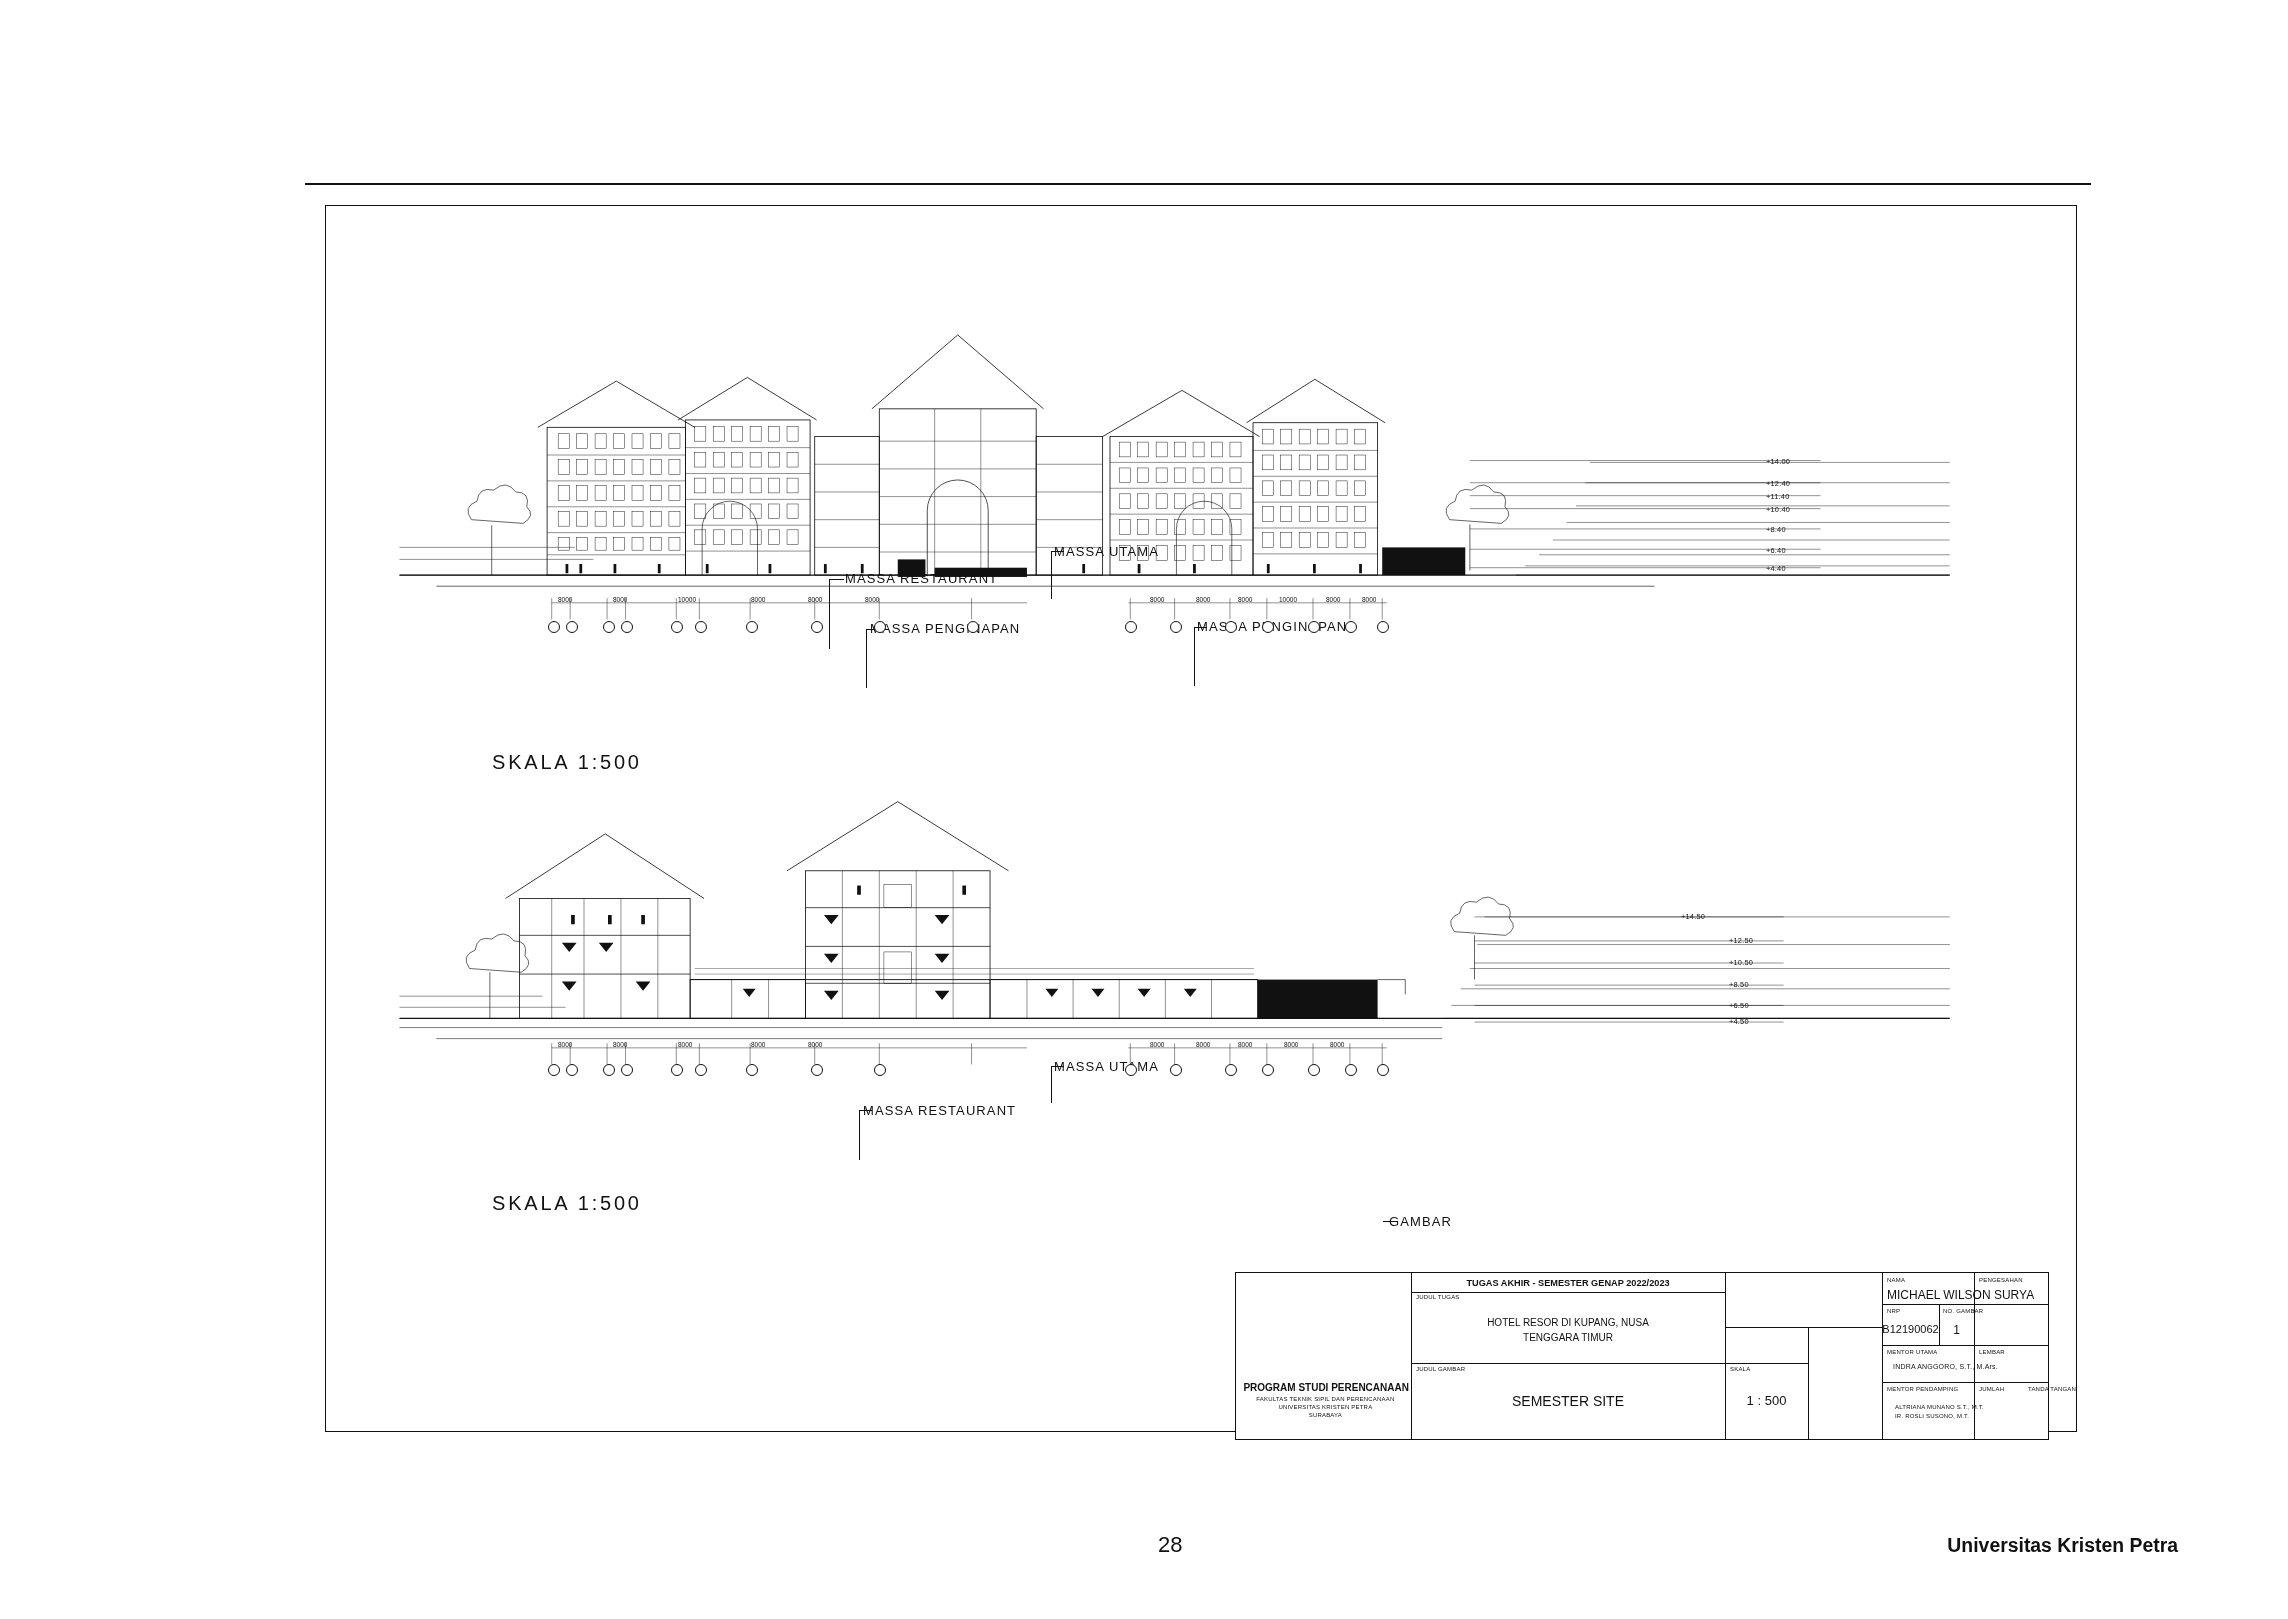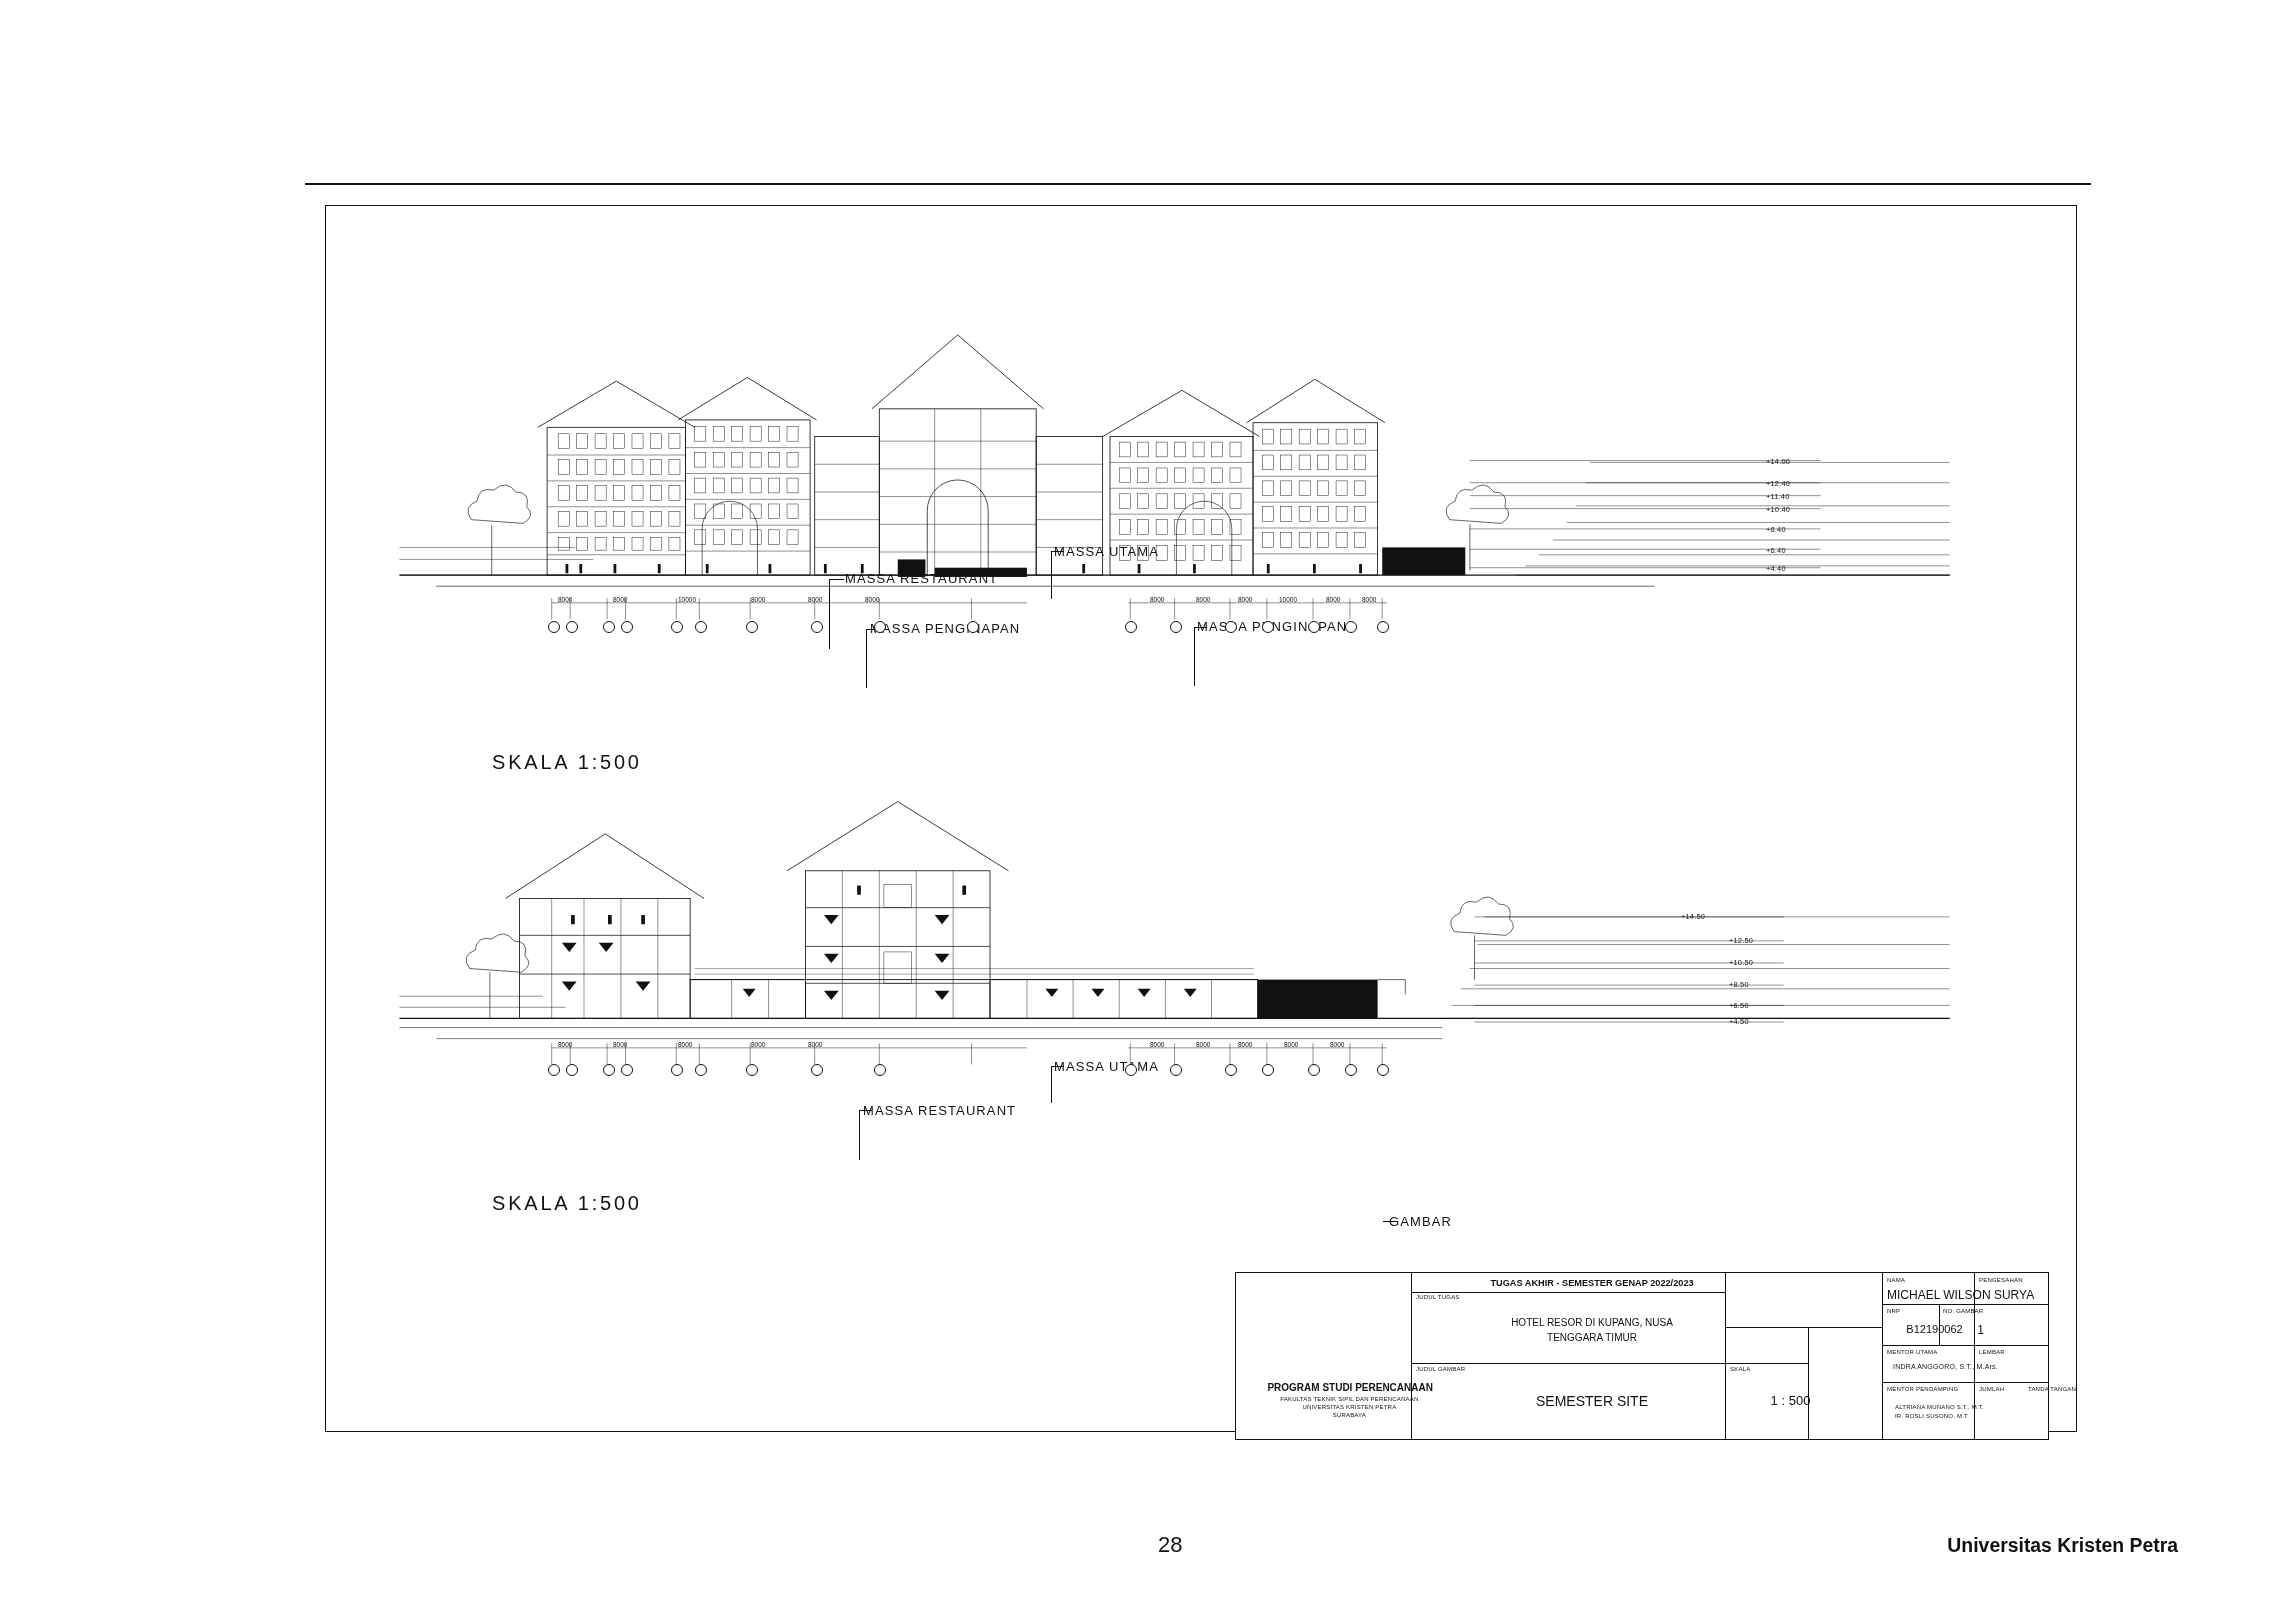--- a/index.html
+++ b/index.html
@@ -29,21 +29,21 @@
   
   .bub{position:absolute;width:10px;height:10px;border:0.9px solid #111;border-radius:50%;background:#fff;}
 
   
   .tb{position:absolute;left:1235px;top:1272px;width:812px;height:166px;border:1.4px solid #111;background:#fff;}
   .tb .hline{position:absolute;background:#111;height:0.9px;}
   .tb .vline{position:absolute;background:#111;width:0.9px;}
   .micro{position:absolute;font-size:6px;color:#111;letter-spacing:0.2px;white-space:nowrap;}
   .small{position:absolute;font-size:8.3px;color:#111;white-space:nowrap;}
   .bold{font-weight:bold;}
-  .ctr{text-align:center;padding-left:24px;}
+  .ctr{text-align:center;}
 
   
   .pageno{position:absolute;left:1158px;top:1532px;font-size:22px;color:#111;}
   .univ{position:absolute;right:111px;top:1534px;font-size:19.4px;font-weight:bold;color:#111;}
 </style>
 </head>
 <body>
 
 <div class="page">
 

